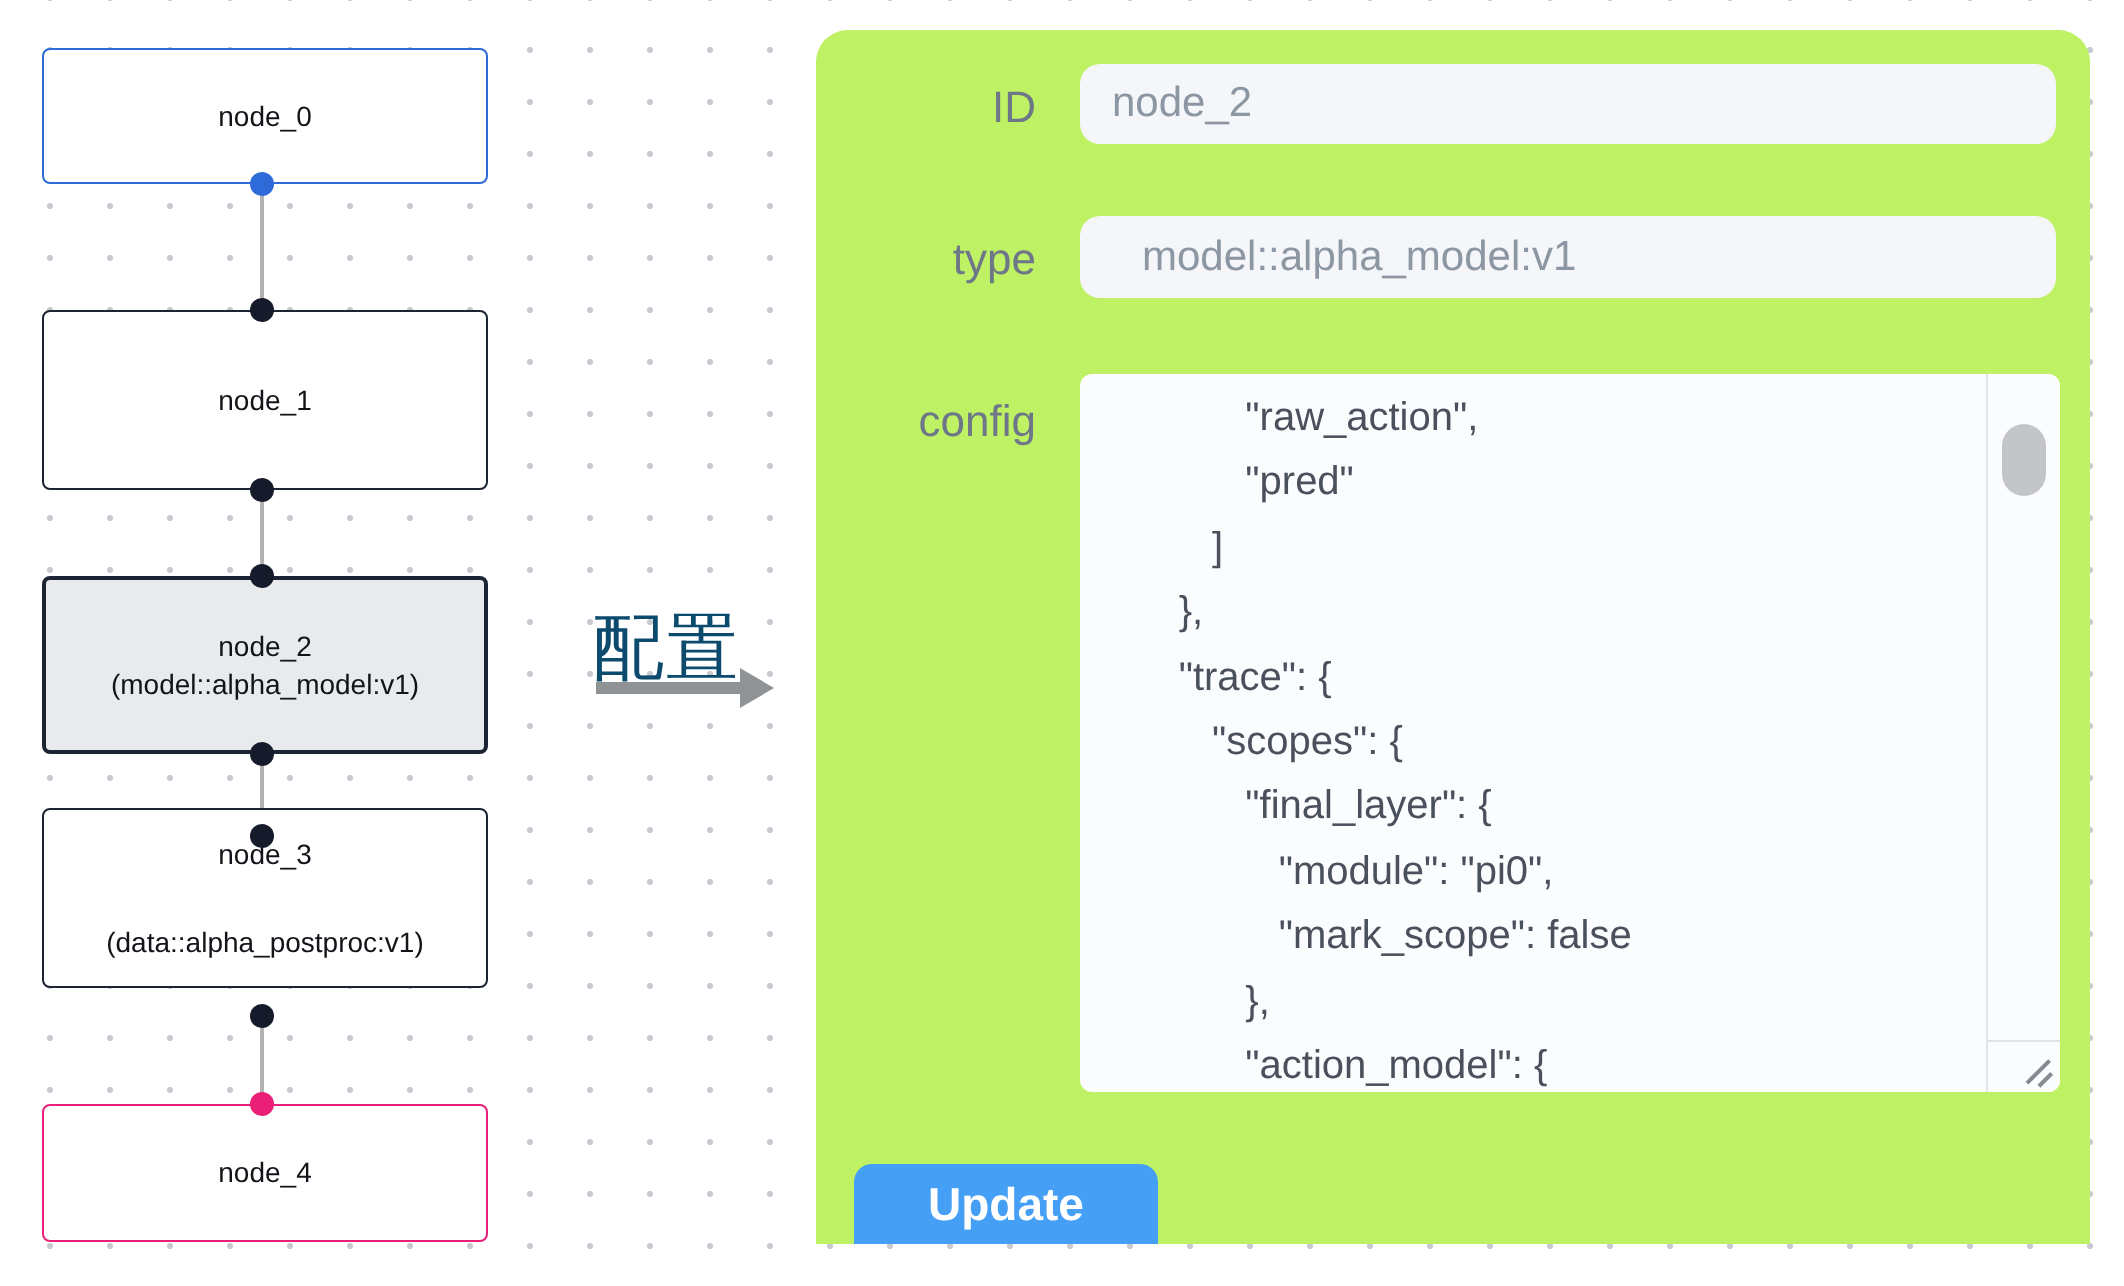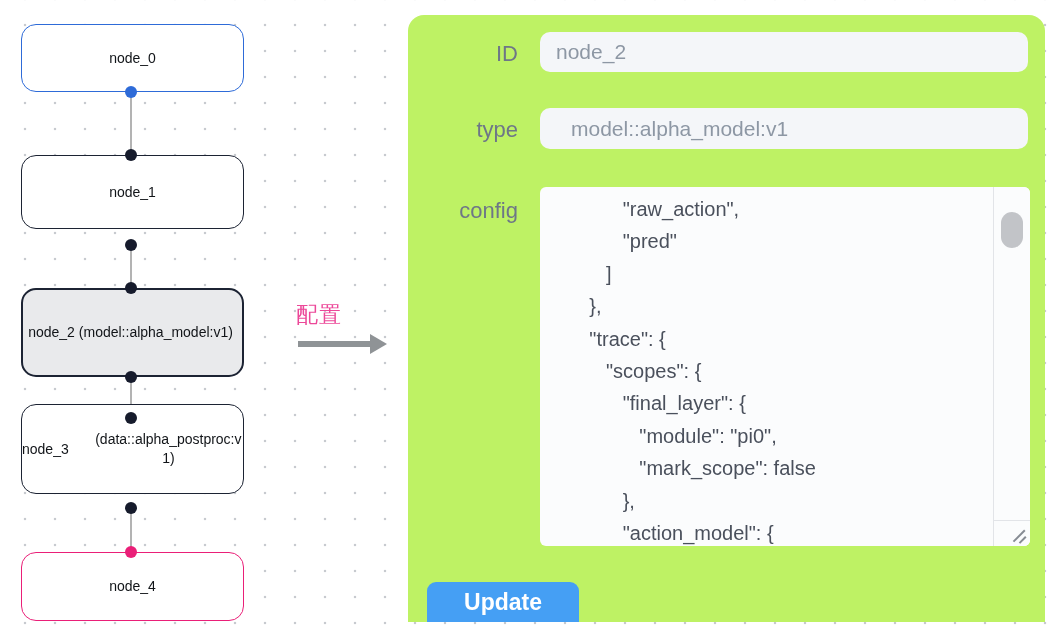--- a/index.html
+++ b/index.html
@@ -14,44 +14,44 @@
     position:absolute; inset:0;
     background-image:radial-gradient(circle, #c7cacf 1.4px, transparent 1.6px);
     background-size:30px 26px;
     background-position:10px 12px;
   }
   
   .node{
     position:absolute; left:21px; width:223px;
     background:#ffffff;
     border:1.5px solid #1c2333;
-    border-radius:15px;
-    display:flex; flex-direction:row; justify-content:center; align-items:center;
+    border-radius:4px;
+    display:flex; flex-direction:column; justify-content:center; align-items:center;
     font-size:14px; line-height:19px; color:#111418;
     text-align:center; z-index:2;
   }
   .node .sub{ width:162px; word-break:break-all; }
   .node-0{ top:24px;  height:68px; border-color:#2e6bd8; }
-  .node-1{ top:155px; height:74px; }
+  .node-1{ top:155px; height:90px; }
   .node-2{ top:288px; height:89px; background:#e9eaec; border-width:2px; }
   .node-3{ top:404px; height:90px;gap:25px; }
   .node-4{ top:552px; height:69px; border-color:#ea1f78; border-width:1.5px;gap:16px; }
   .edge{
     position:absolute; left:130px; width:2px; background:#b3b3b3; z-index:1;
   }
   .port{
     position:absolute; left:125px; width:12px; height:12px;
     border-radius:50%; z-index:3; background:#161b2c;
   }
   .port.blue{ background:#2e6bd8; }
   .port.pink{ background:#ea1f78; }
   
   .trans-label{
     position:absolute; left:296px; top:300px;
-    font-size:22px; color:#ec4899; letter-spacing:1px; z-index:2;
+    font-size:36px; color:#0c4a6e; letter-spacing:1px; z-index:2;
   }
   .arrow-shaft{
     position:absolute; left:298px; top:341px; width:74px; height:6px;
     background:#8f9396; z-index:2;
   }
   .arrow-head{
     position:absolute; left:370px; top:334px; width:0; height:0;
     border-left:17px solid #8f9396;
     border-top:10px solid transparent;
     border-bottom:10px solid transparent; z-index:2;

